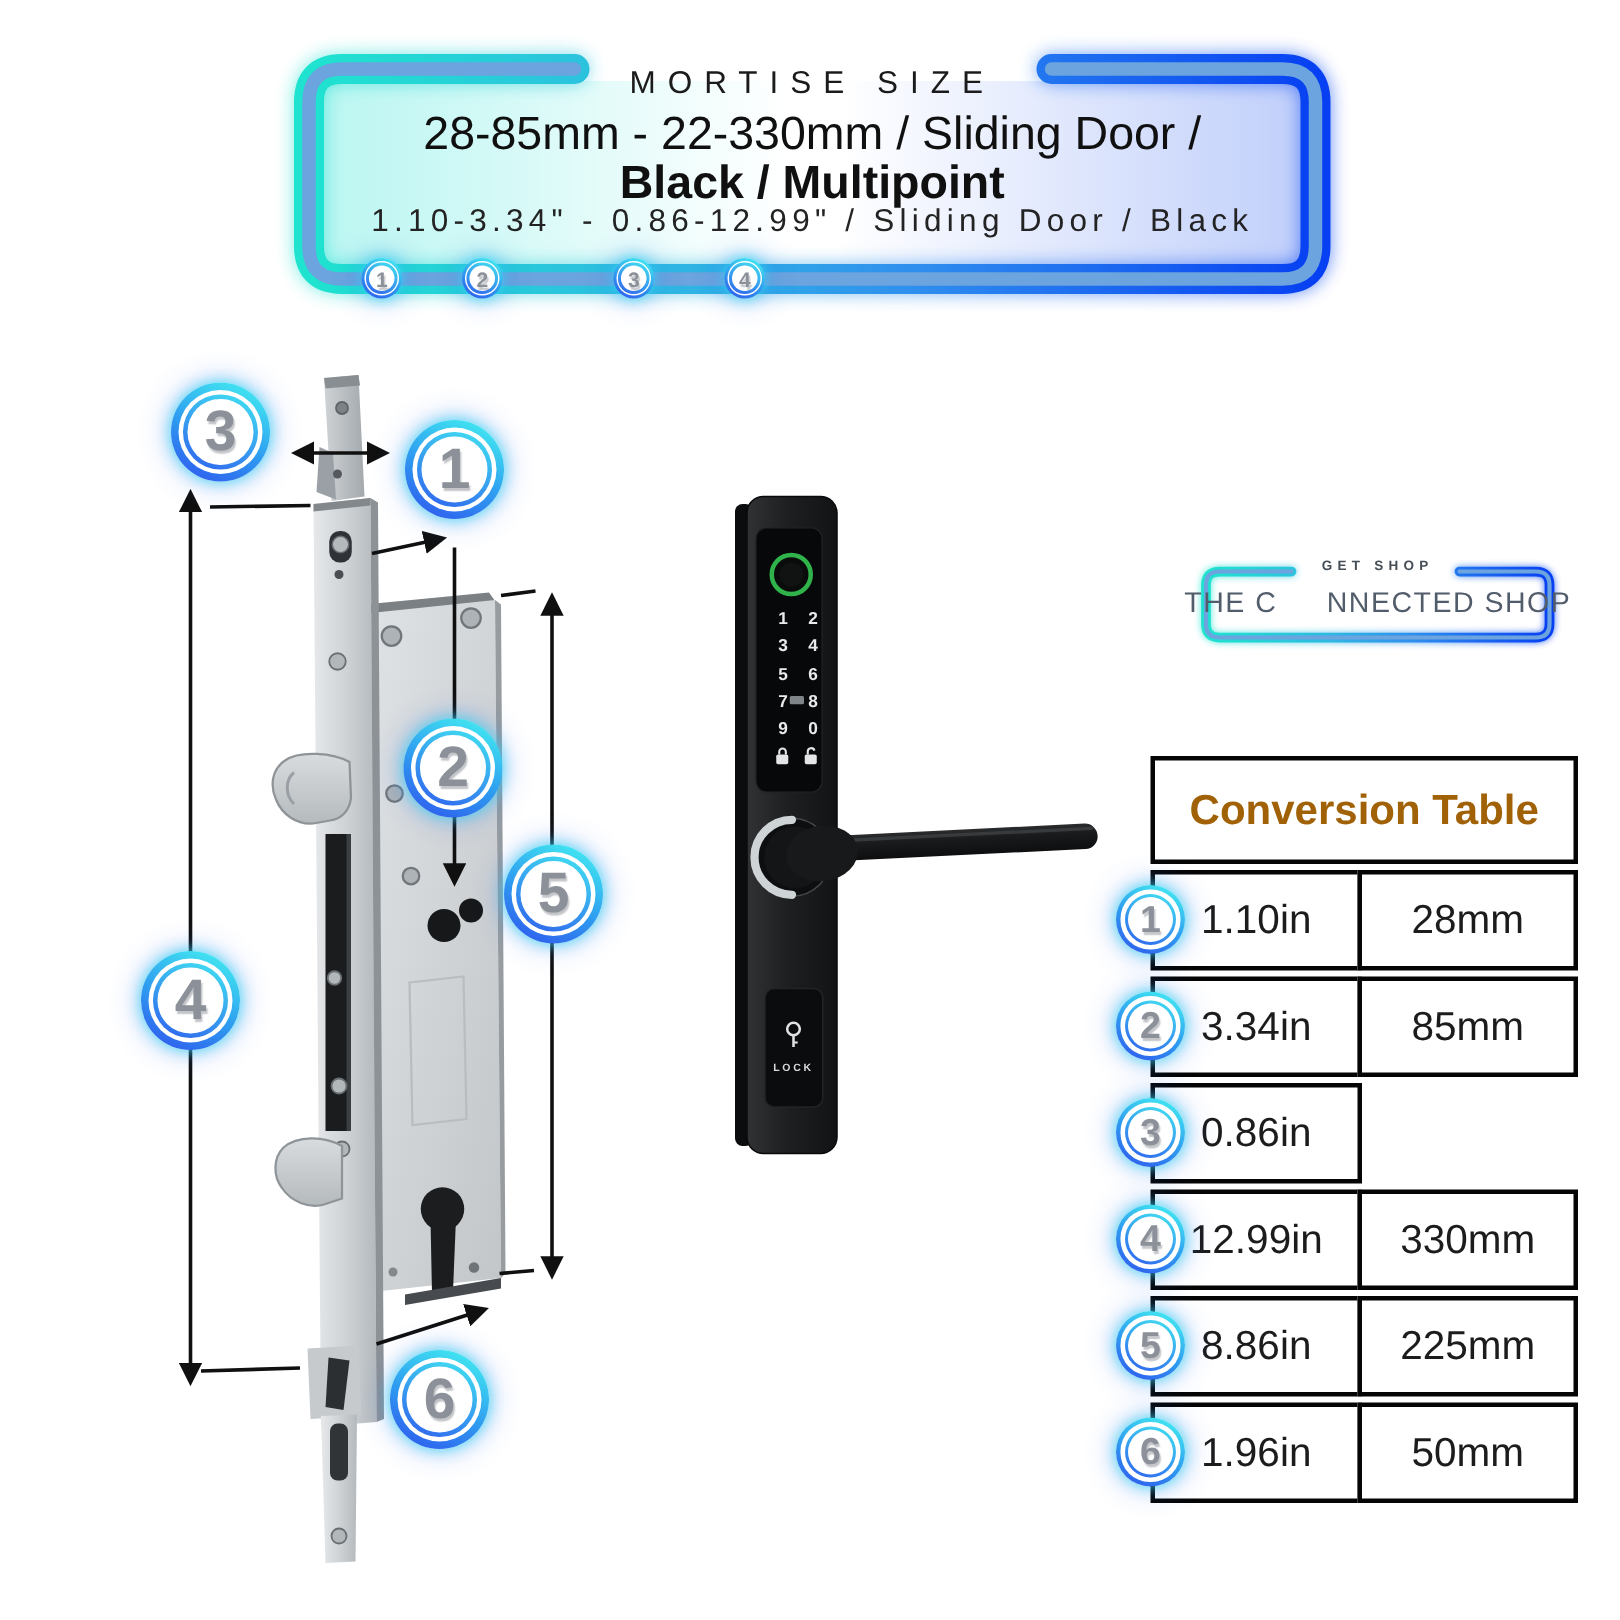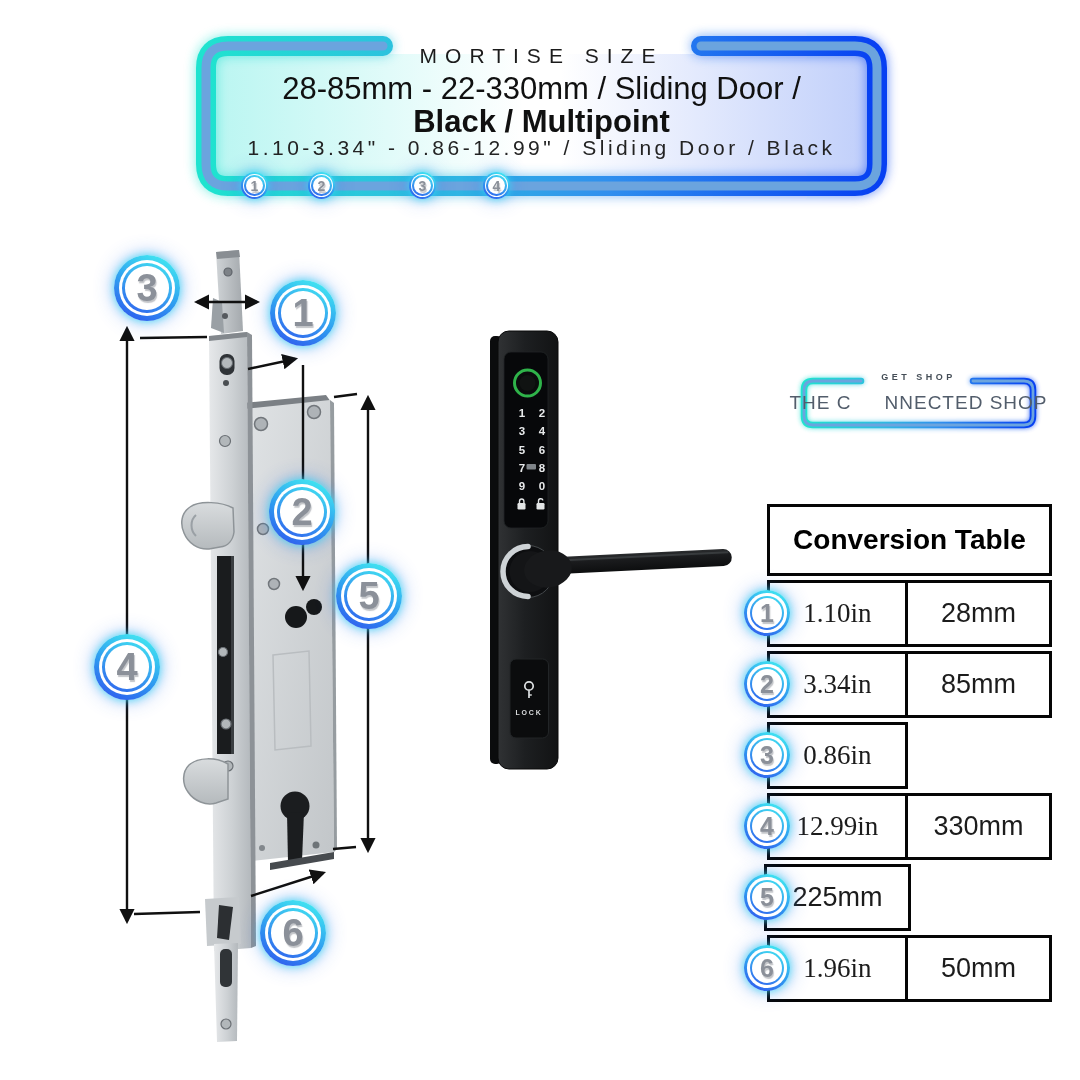--- a/index.html
+++ b/index.html
@@ -44,26 +44,26 @@
                  letter-spacing:3.5px;color:#454e57;}
   .brand-name{position:absolute;left:0;top:392px;width:100%;display:flex;align-items:center;
               justify-content:center;font-size:19px;font-weight:500;letter-spacing:1px;
               color:#525d6b;white-space:nowrap;gap:16px;}
   .brand-name svg{margin:0 .5px 0 .5px;}
 
   
   .conv{position:absolute;left:767px;top:504px;width:285px;z-index:3;}
   .conv-head{box-sizing:border-box;height:72px;border:3px solid #050505;background:#fff;
              display:flex;align-items:center;justify-content:center;
-             font-size:28px;font-weight:700;color:#000000;}
+             font-size:28px;font-weight:700;color:#a16207;}
   .conv-row{display:flex;margin-top:4px;height:67px;}
   .conv-cell{box-sizing:border-box;border:3px solid #050505;background:#fff;
              display:flex;align-items:center;justify-content:center;
              font-size:27px;color:#1c1c1c;}
-  .cell-in{width:141px;font-family:Liberation Serif, serif;}
+  .cell-in{width:141px;}
   .cell-mm{width:147px;margin-left:-3px;}
 </style>
 </head>
 <body>
 
 <div class="canvas">
 
   <svg class="art" width="1080" height="1080" viewBox="0 0 1080 1080">
     <defs>
       <linearGradient id="frameGrad" x1="0" y1="0" x2="1" y2="0">
@@ -364,20 +364,21 @@
       <div class="conv-cell cell-mm">85mm</div>
     </div>
     <div class="conv-row">
       <div class="conv-cell cell-in">0.86in</div>
     </div>
     <div class="conv-row">
       <div class="conv-cell cell-in">12.99in</div>
       <div class="conv-cell cell-mm">330mm</div>
     </div>
     <div class="conv-row">
+      <div class="conv-cell cell-in">8.86in</div>
       <div class="conv-cell cell-mm">225mm</div>
     </div>
     <div class="conv-row">
       <div class="conv-cell cell-in">1.96in</div>
       <div class="conv-cell cell-mm">50mm</div>
     </div>
   </div>
 
   <div class="badge b46" style="left:744px;top:590px;">
     <div class="g1"></div>

